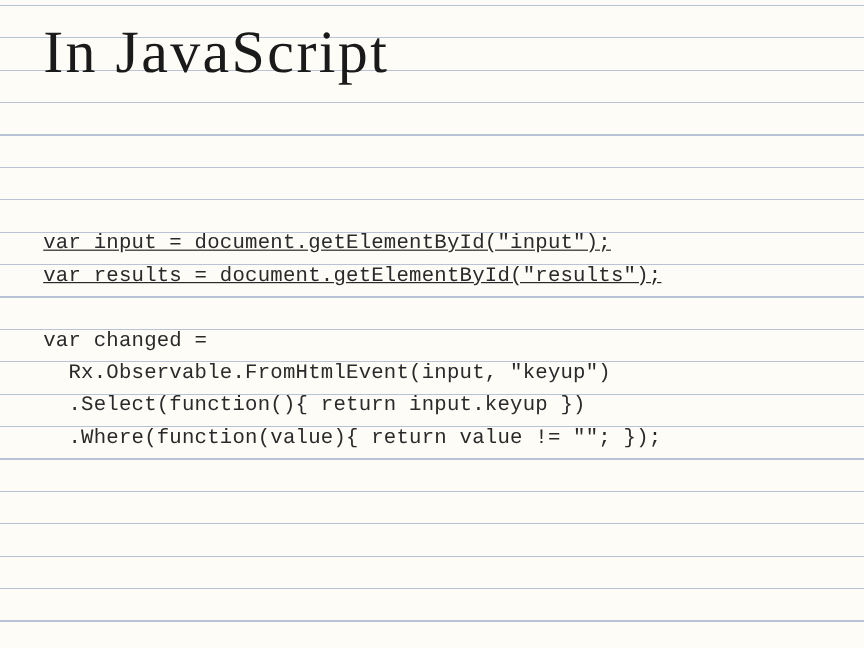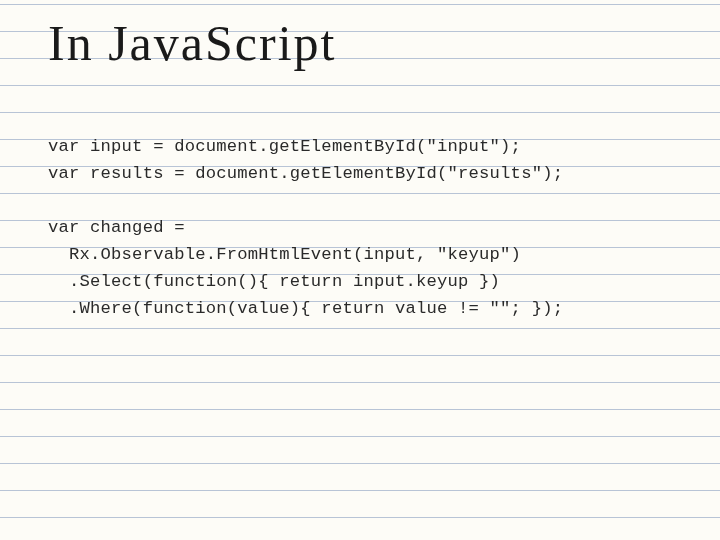--- a/index.html
+++ b/index.html
@@ -17,41 +17,41 @@
       to bottom,
       transparent 0px,
       transparent 26px,
       #b8c4d6 26px,
       #b8c4d6 27px
     );
     background-position: 0 5px;
   }
   .content {
     position: relative;
-    padding: 0 48px;
+    padding: 0 36px;
   }
   .title {
     font-family: "Brush Script MT", "Segoe Script", "Comic Sans MS", cursive;
     font-size: 50px;
     font-weight: 400;
     color: #1a1a1a;
     line-height: 1;
     padding-top: 18px;
     padding-bottom: 6px;
     letter-spacing: 2px;
   }
   .codeblock {
     font-family: "Courier New", Courier, monospace;
     font-size: 17.2px;
     color: #2a2a2a;
     white-space: pre;
     line-height: 27px;
     letter-spacing: 0.2px;
   }
-  .block1 { margin-top: 59px; }
+  .block1 { margin-top: 116px; text-decoration: underline; }
   .block2 { margin-top: 27px; }
 </style>
 </head>
 <body>
 
 <div class="paper"></div>
 
 <div class="content">
   <h1 class="title">In JavaScript</h1>
 

